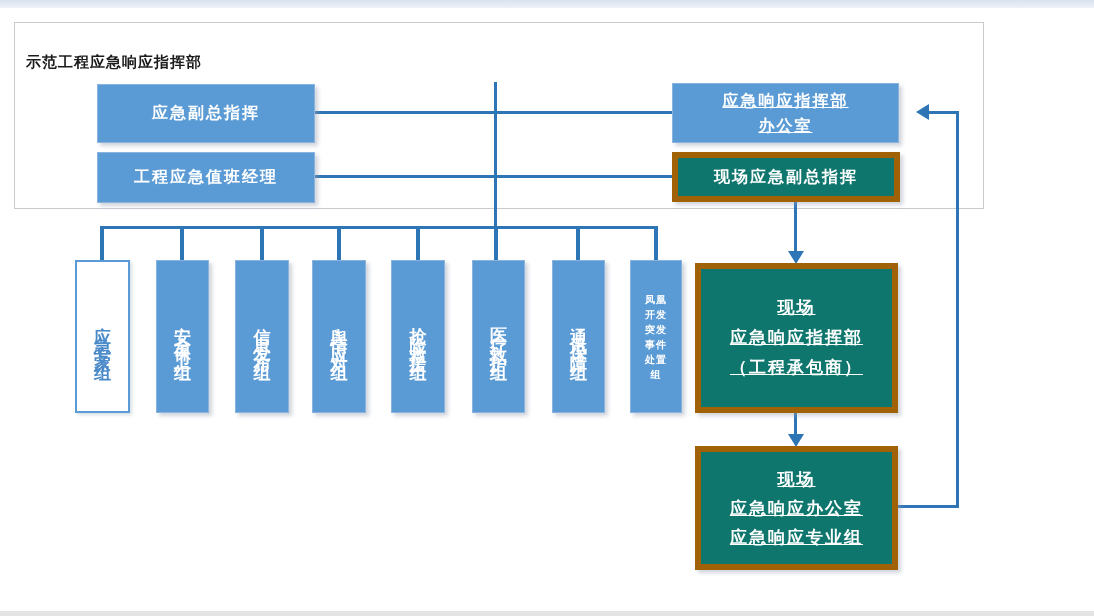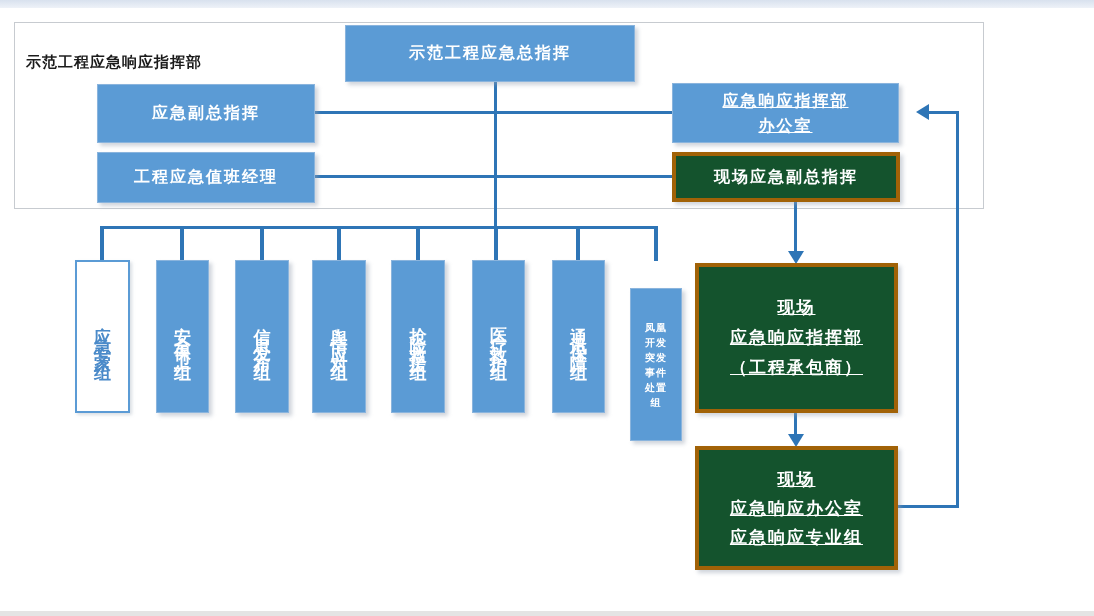--- a/index.html
+++ b/index.html
@@ -11,21 +11,21 @@
     background:linear-gradient(#d8e1ee,#eef2f8);}
   .strip-bottom{position:absolute;left:0;top:611px;width:1094px;height:5px;background:#e4e4e4;}
   .panel{position:absolute;left:14px;top:22px;width:970px;height:187px;
     border:1px solid #c7cbd0;background:#fff;box-sizing:border-box;}
   .panel-title{position:absolute;left:26px;top:25px;font-size:15px;font-weight:bold;
     color:#1b1b1b;letter-spacing:1px;margin-top:28px;}
   .box{position:absolute;display:flex;align-items:center;justify-content:center;
     text-align:center;font-weight:bold;box-sizing:border-box;}
   .blue{background:#5B9BD5;color:#ffffff;border:1px solid #8ab4dd;
     box-shadow:3px 3px 4px rgba(150,162,178,0.45);}
-  .green{background:#14532d;color:#ffffff;border:4px solid #a16207;
+  .green{background:#0f766e;color:#ffffff;border:6px solid #a16207;
     box-shadow:3px 3px 4px rgba(150,162,178,0.45);}
   .white-node{background:#ffffff;color:#4a8ac9;border:2px solid #5B9BD5;
     box-shadow:2px 2px 3px rgba(150,162,178,0.35);}
   .h16{font-size:16px;letter-spacing:2px;}
   .multiline{white-space:pre-line;text-decoration:underline;}
   .lh25{line-height:25px;}
   .lh30{font-size:17px;line-height:30px;letter-spacing:2px;}
   .lh28{font-size:17px;line-height:29px;letter-spacing:2px;}
   .vtext{writing-mode:vertical-rl;text-orientation:upright;font-size:17px;
     letter-spacing:9px;line-height:1;}
@@ -65,23 +65,20 @@
   <div class="arrow arrow-down" style="left:788px;top:251px;"></div>
 
   <div class="line" style="left:794px;top:413px;width:3px;height:22px;"></div>
   <div class="arrow arrow-down" style="left:788px;top:434px;"></div>
 
   <div class="line" style="left:898px;top:505px;width:61px;height:3px;"></div>
   <div class="line" style="left:956px;top:111px;width:3px;height:397px;"></div>
   <div class="line" style="left:929px;top:111px;width:30px;height:3px;"></div>
   <div class="arrow arrow-left" style="left:916px;top:104px;"></div>
 
-  <div class="box blue h16" style="left:345px;top:25px;width:290px;height:57px;">
-    <span>示范工程应急总指挥</span>
-  </div>
   <div class="box blue h16" style="left:97px;top:152px;width:218px;height:51px;">
     <span>工程应急值班经理</span>
   </div>
   <div class="box blue h16" style="left:97px;top:84px;width:218px;height:59px;">
     <span>应急副总指挥</span>
   </div>
   <div class="box blue h16 lh25" style="left:672px;top:83px;width:227px;height:60px;">
     <span class="multiline">应急响应指挥部
 办公室</span>
   </div>
@@ -103,21 +100,21 @@
   </div>
   <div class="box blue" style="left:391px;top:260px;width:54px;height:153px;">
     <span class="vtext">抢险救援组</span>
   </div>
   <div class="box blue" style="left:472px;top:260px;width:53px;height:153px;">
     <span class="vtext">医疗救护组</span>
   </div>
   <div class="box blue" style="left:552px;top:260px;width:53px;height:153px;">
     <span class="vtext">通讯保障组</span>
   </div>
-  <div class="box blue" style="left:630px;top:260px;width:52px;height:153px;margin-top:28px;">
+  <div class="box blue" style="left:630px;top:260px;width:52px;height:153px;">
     <span class="wraptext">凤凰开发突发事件处置组</span>
   </div>
 
   <div class="box green lh30" style="left:695px;top:263px;width:203px;height:150px;">
     <span class="multiline">现场
 应急响应指挥部
 （工程承包商）</span>
   </div>
   <div class="box green lh28" style="left:695px;top:446px;width:203px;height:124px;">
     <span class="multiline">现场

